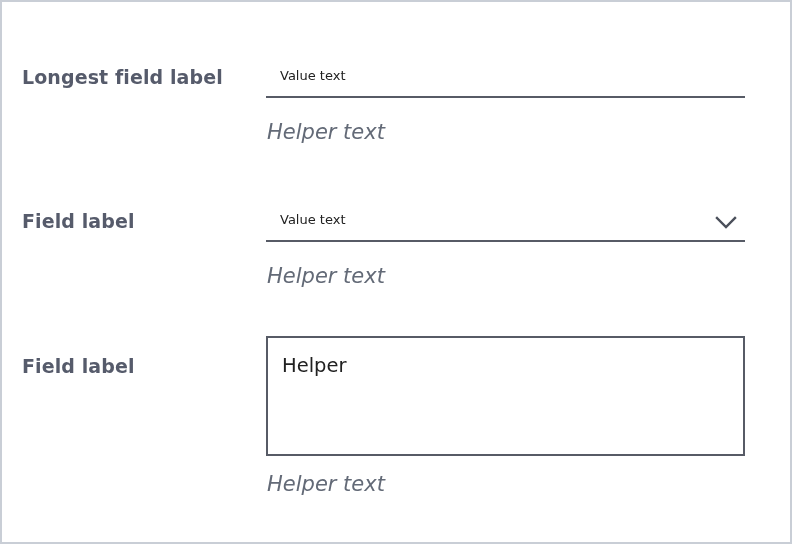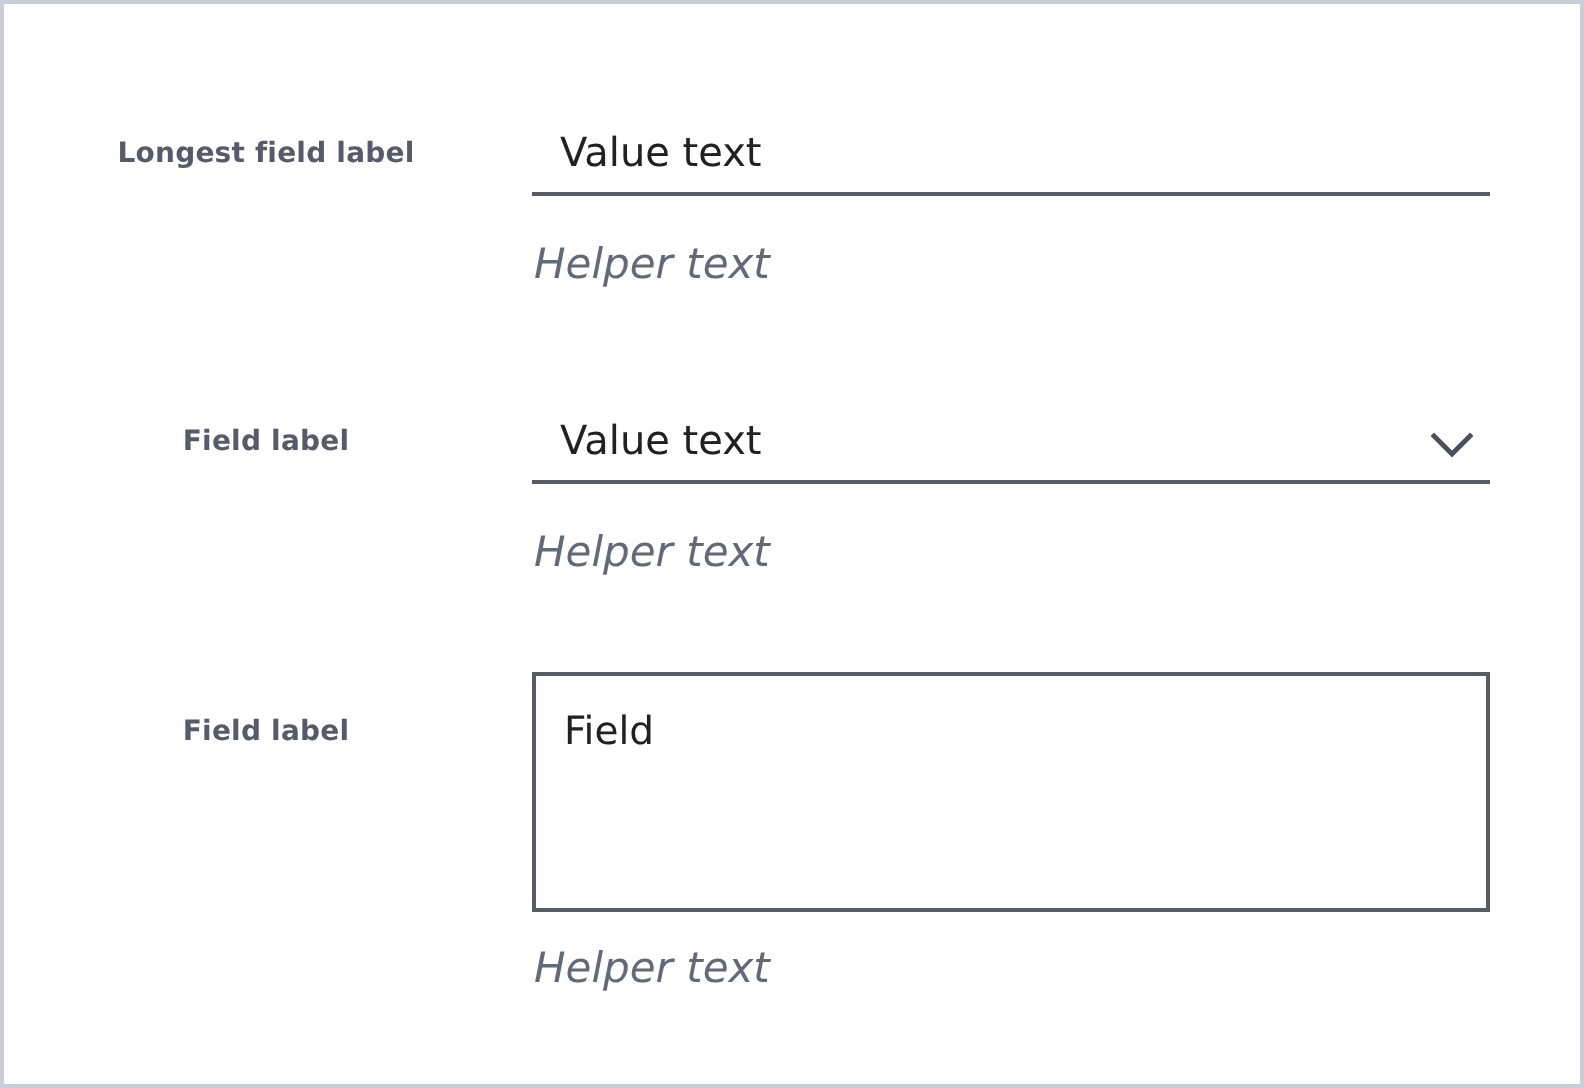--- a/index.html
+++ b/index.html
@@ -38,23 +38,23 @@
   .field-row {
     position: absolute;
     left: 0;
     width: 788px;
   }
 
   .field-label {
     position: absolute;
     left: 20px;
     width: 222px;            
-    text-align: center;
+    text-align: left;
     color: #565b6b;
-    font-size: 14px;
+    font-size: 19px;
     font-weight: 600;
     letter-spacing: 0.1px;
     line-height: 22px;
     white-space: nowrap;
   }
 
   .field-control {
     position: absolute;
     left: 264px;             
     width: 479px;            
@@ -65,21 +65,21 @@
     position: relative;
     box-sizing: border-box;
     height: 38px;
     border-bottom: 2px solid #575b66;
   }
   .control-underline .value-text {
     position: absolute;
     left: 14px;
     top: 2px;
     color: #212121;
-    font-size: 20px;
+    font-size: 13px;
     font-weight: 400;
     line-height: 28px;
     white-space: nowrap;
   }
 
   
   .chevron-slot {
     position: absolute;
     right: 6px;
     top: 6px;
@@ -158,20 +158,20 @@
       </div>
 
       <div class="helper-text" style="top:263px;">Helper text</div>
     </div>
 
     <div class="field-row" style="top:0px;">
 
       <div class="field-label" style="top:353px;">Field label</div>
 
       <div class="field-control control-box" style="top:334px;">
-        <span class="value-text">Field</span>
+        <span class="value-text">Helper</span>
       </div>
 
       <div class="helper-text" style="top:471px;">Helper text</div>
     </div>
 
   </div>
 </div>
 
 </body></html>

